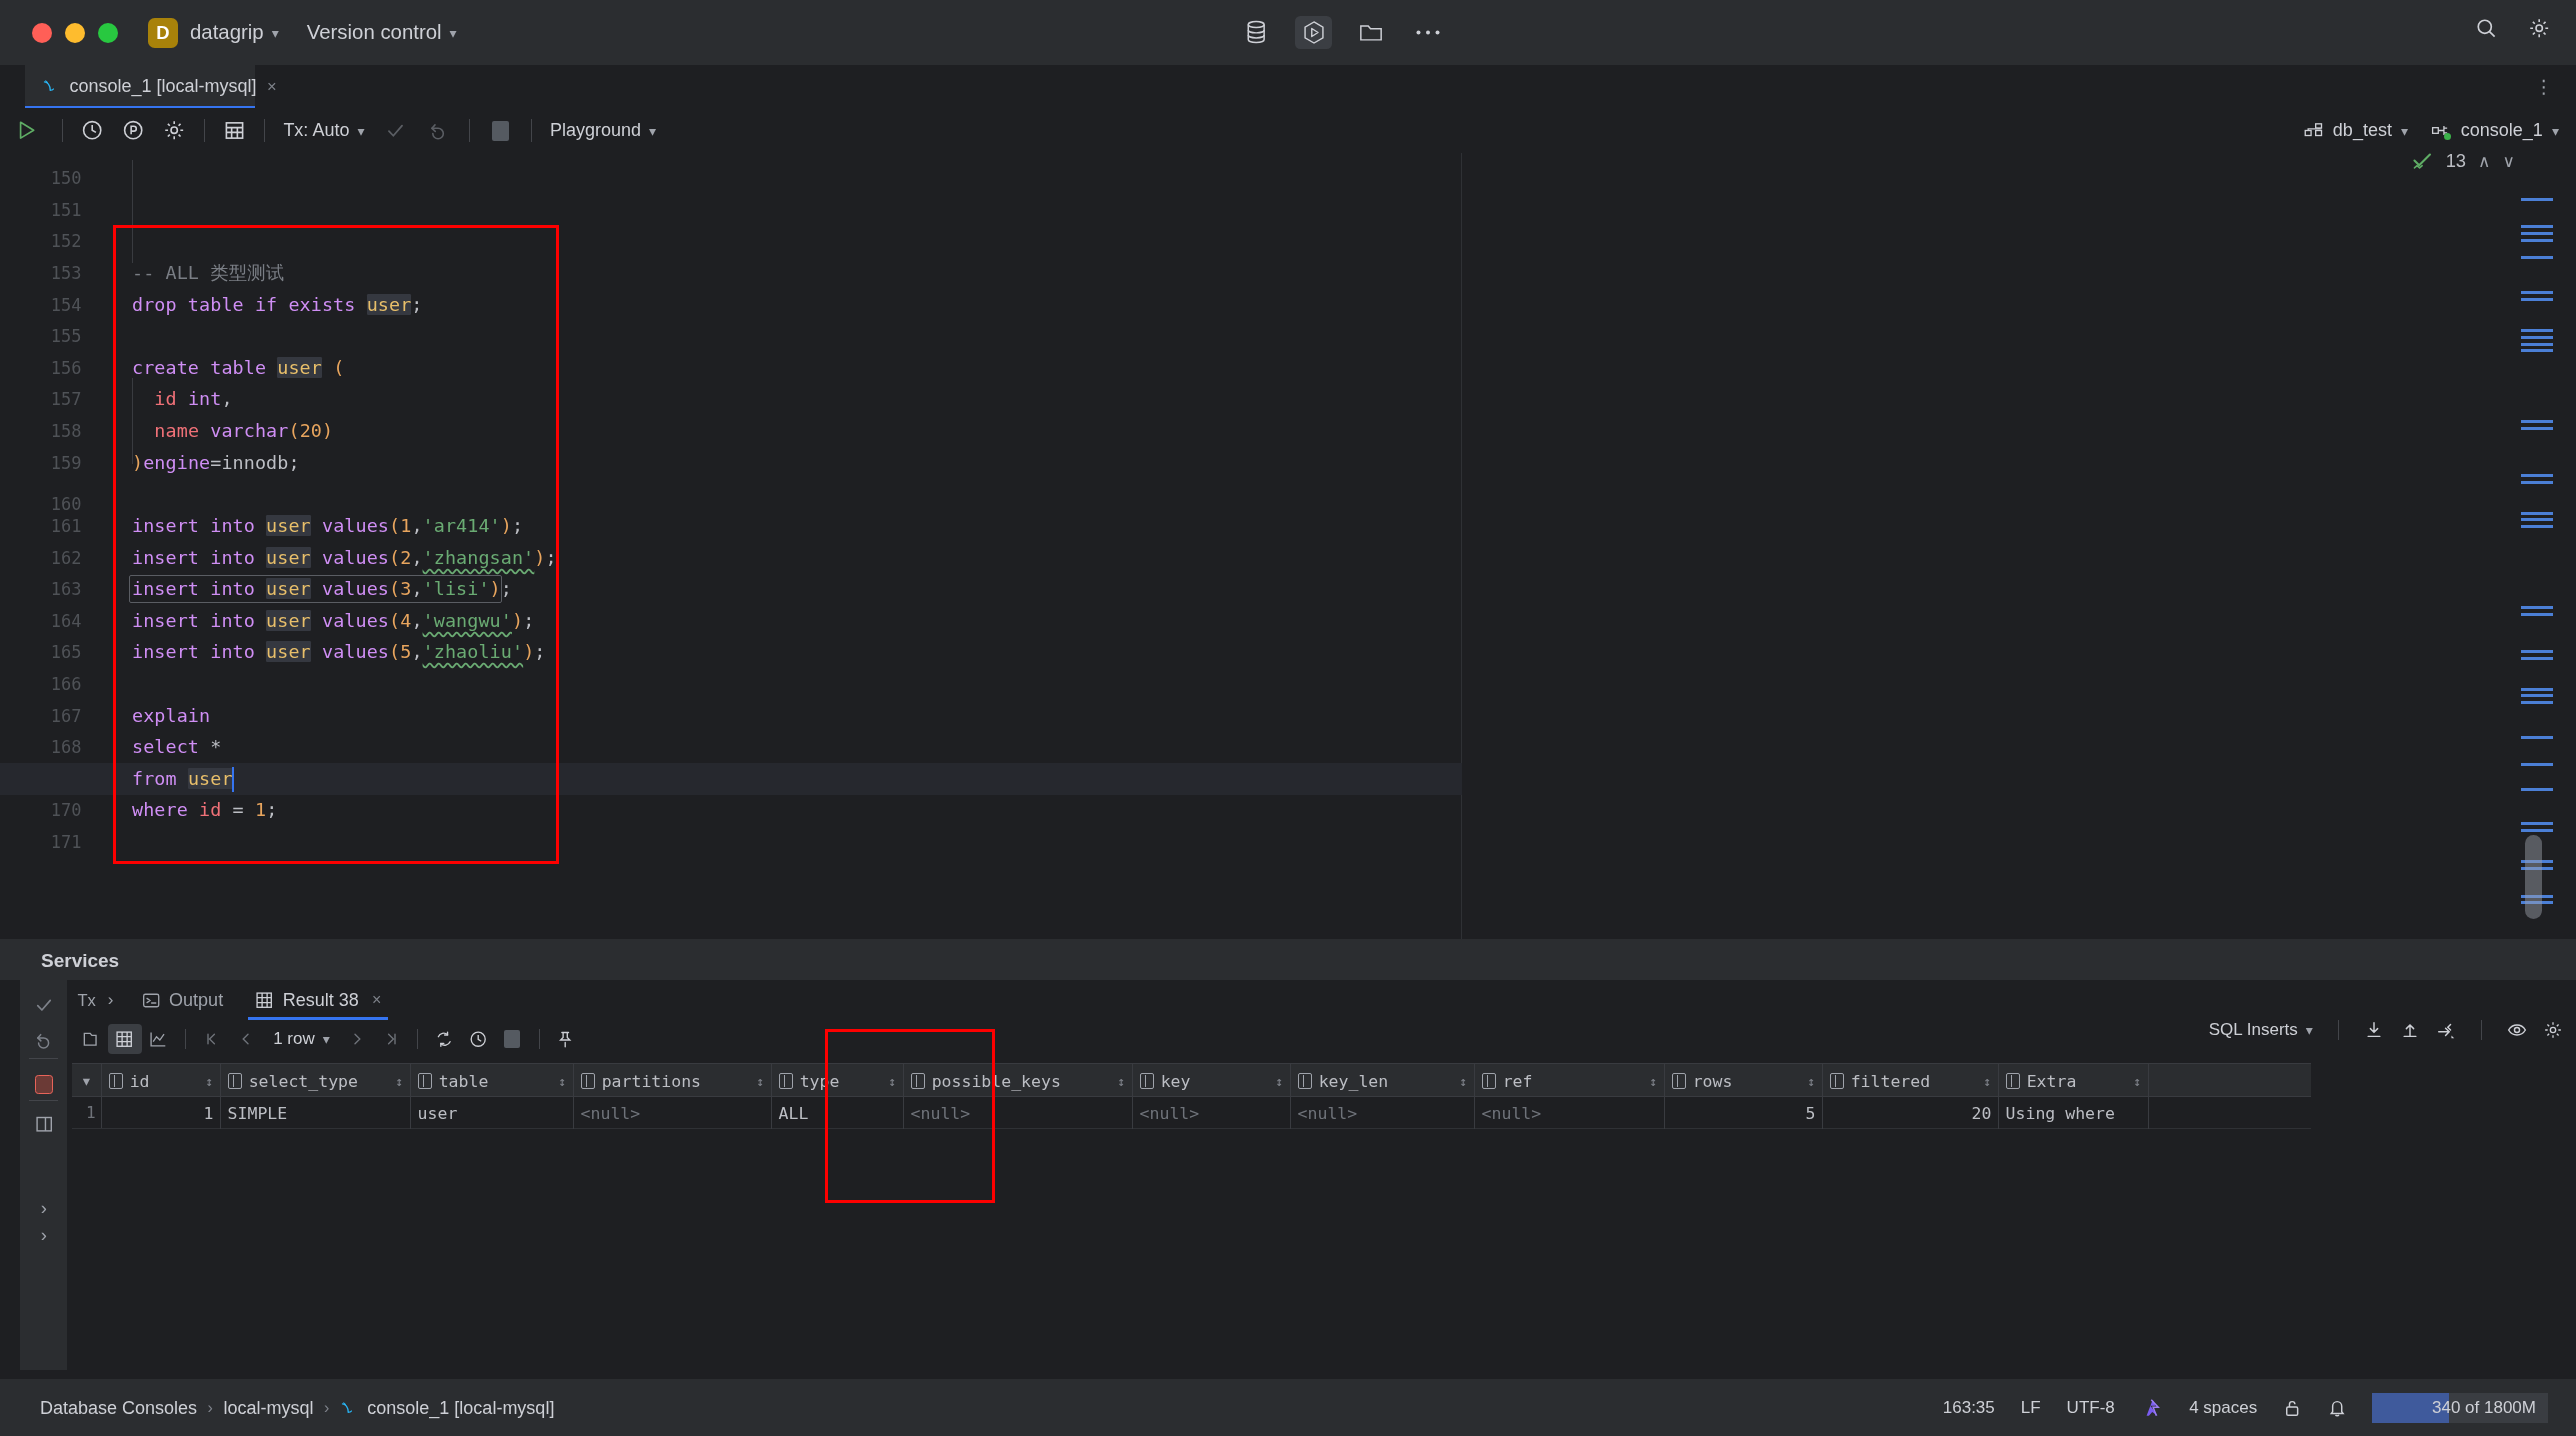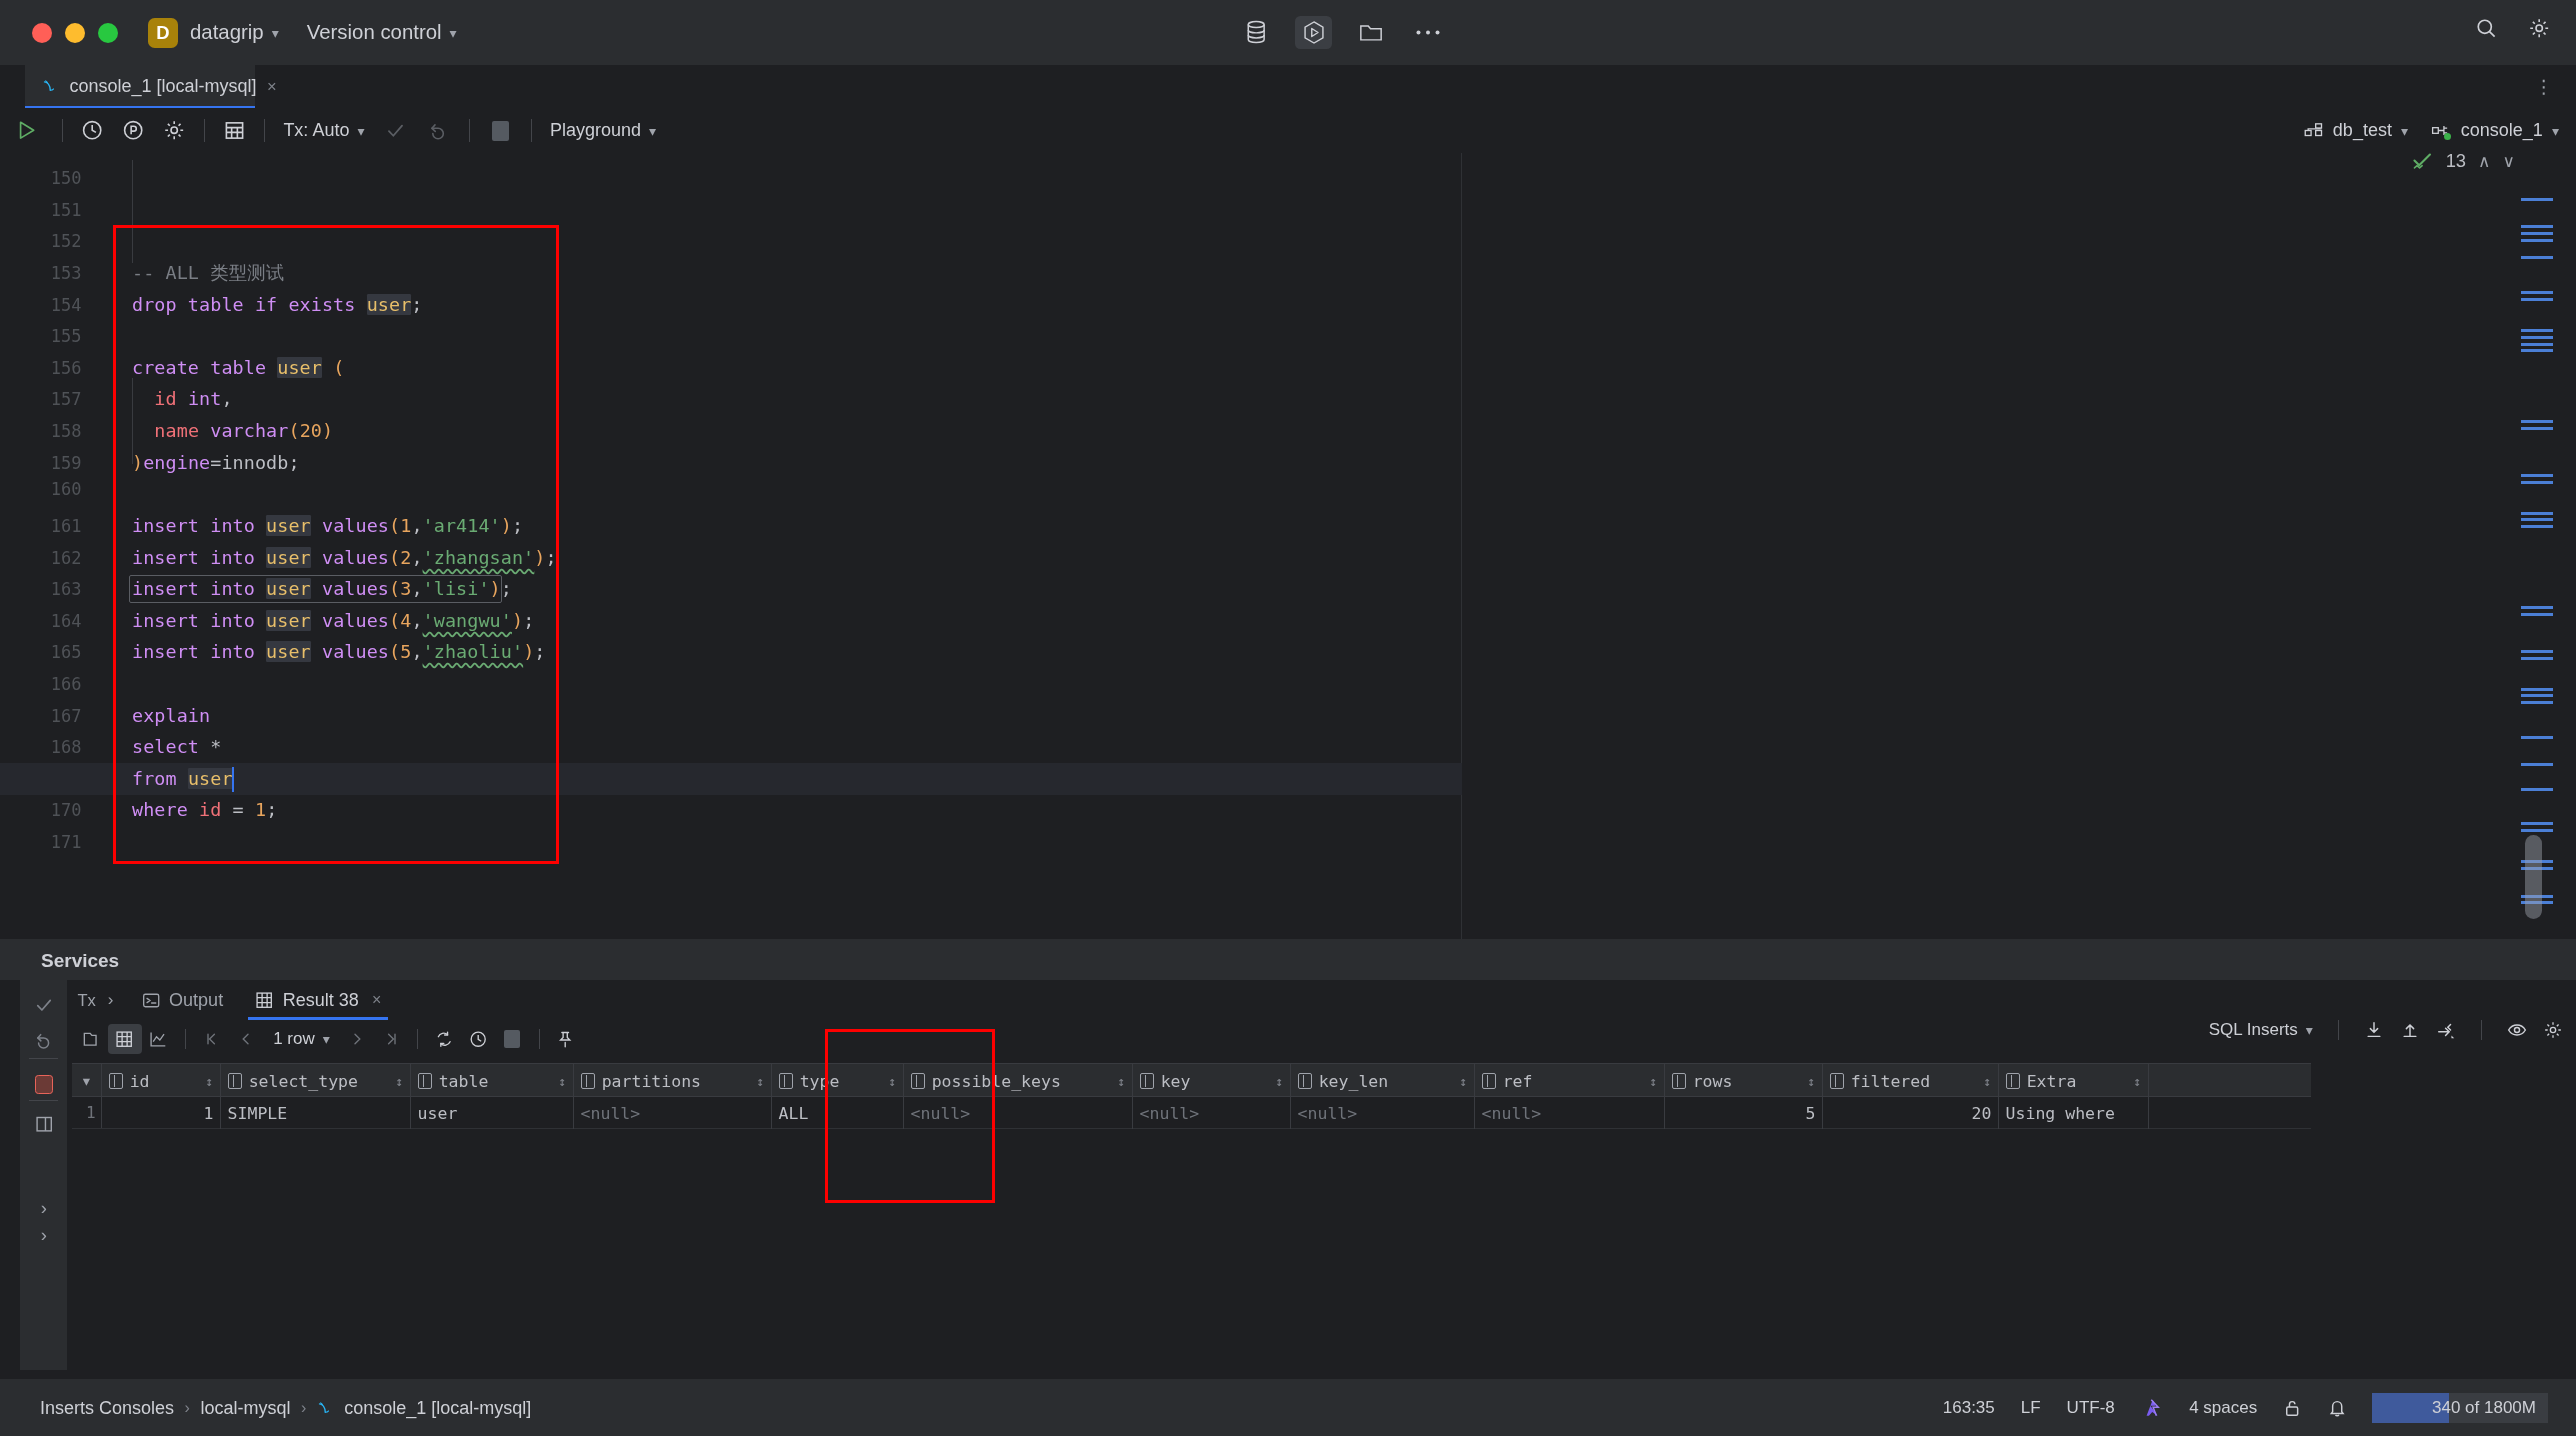--- a/index.html
+++ b/index.html
@@ -472,21 +472,21 @@
         <div class="ln" style="top: 9.2px; line-height: 32px; height: 32px;">150</div>
         <div class="ln" style="top: 41px; line-height: 32px; height: 32px;">151</div>
         <div class="ln" style="top: 72px; line-height: 32px; height: 32px;">152</div>
         <div class="ln" style="top: 104px; line-height: 32px; height: 32px;">153</div>
         <div class="ln" style="top: 136px; line-height: 32px; height: 32px;">154</div>
         <div class="ln" style="top: 167px; line-height: 32px; height: 32px;">155</div>
         <div class="ln" style="top: 199px; line-height: 32px; height: 32px;">156</div>
         <div class="ln" style="top: 230px; line-height: 32px; height: 32px;">157</div>
         <div class="ln" style="top: 262px; line-height: 32px; height: 32px;">158</div>
         <div class="ln" style="top: 294px; line-height: 32px; height: 32px;">159</div>
-        <div class="ln" style="top: 320px; line-height: 32px; height: 32px;">160</div>
+        <div class="ln" style="top: 335px; line-height: 32px; height: 32px;">160</div>
         <div class="ln" style="top: 357px; line-height: 32px; height: 32px;">161</div>
         <div class="ln" style="top: 389px; line-height: 32px; height: 32px;">162</div>
         <div class="ln" style="top: 420px; line-height: 32px; height: 32px;">163</div>
         <div class="ln" style="top: 452px; line-height: 32px; height: 32px;">164</div>
         <div class="ln" style="top: 483px; line-height: 32px; height: 32px;">165</div>
         <div class="ln" style="top: 515px; line-height: 32px; height: 32px;">166</div>
         <div class="ln" style="top: 547px; line-height: 32px; height: 32px;">167</div>
         <div class="ln" style="top: 578px; line-height: 32px; height: 32px;">168</div>
         <div class="ln" style="top: 610px; line-height: 32px; height: 32px; color: rgb(159, 163, 171);">169</div>
         <div class="ln" style="top: 641px; line-height: 32px; height: 32px;">170</div>
@@ -819,21 +819,21 @@
       </div>
 
     </div>
   </div>
 
   <div class="anno" id="anno-0" style="left: 113px; top: 225px; width: 446px; height: 639px; border-color: rgb(254, 0, 0);"></div>
   <div class="anno" id="anno-1" style="left: 825px; top: 1029px; width: 170px; height: 174px; border-color: rgb(254, 0, 0);"></div>
 
   <div class="statusbar">
     <div class="crumbs">
-      <span>Inserts Consoles</span>
+      <span>Database Consoles</span>
       <span class="crumb-sep">›</span>
       <span>local-mysql</span>
       <span class="crumb-sep">›</span>
       <span>
         <svg width="17" height="17" viewBox="0 0 24 24" fill="none" stroke="#29b6f6" stroke-width="1.8" stroke-linecap="round">
           <path d="M3.5 5.5c2.4 0 4.2 1.3 5.6 3.3 1.6 2.3 2.6 5.4 2.6 8.4"></path>
           <path d="M5.2 4.2c1.3.5 2.1 1.6 2.3 2.8"></path>
           <path d="M11.7 17.2c1.8.2 3.4-.5 4.3-1.6"></path>
         </svg>
       </span>

